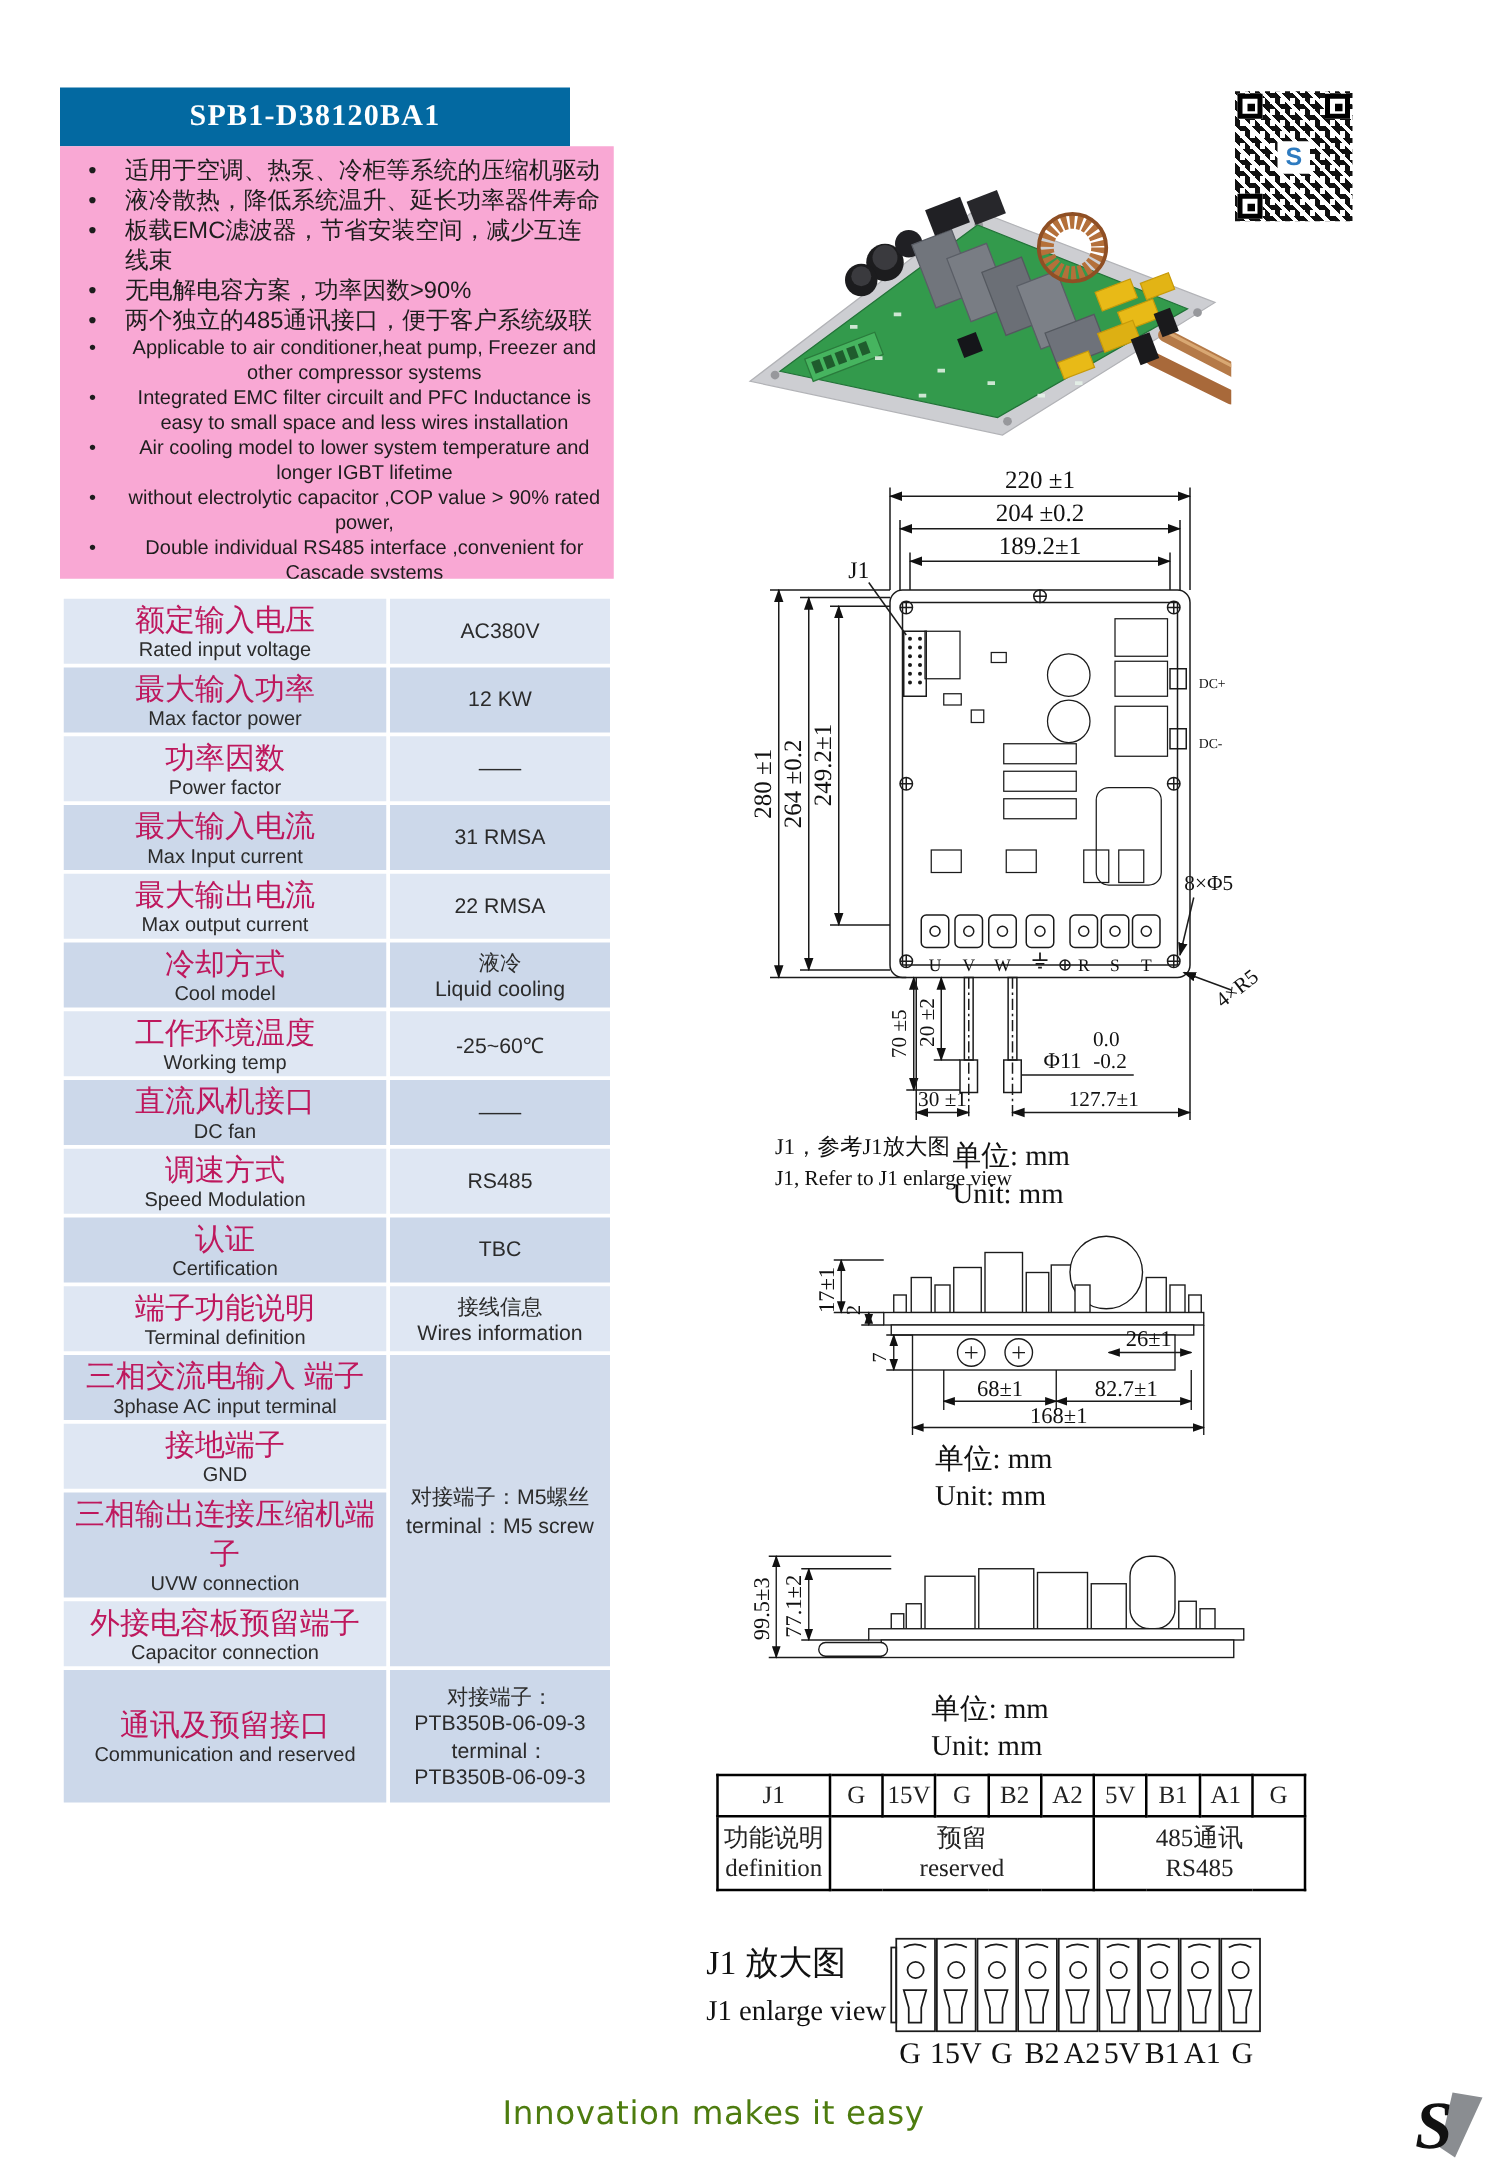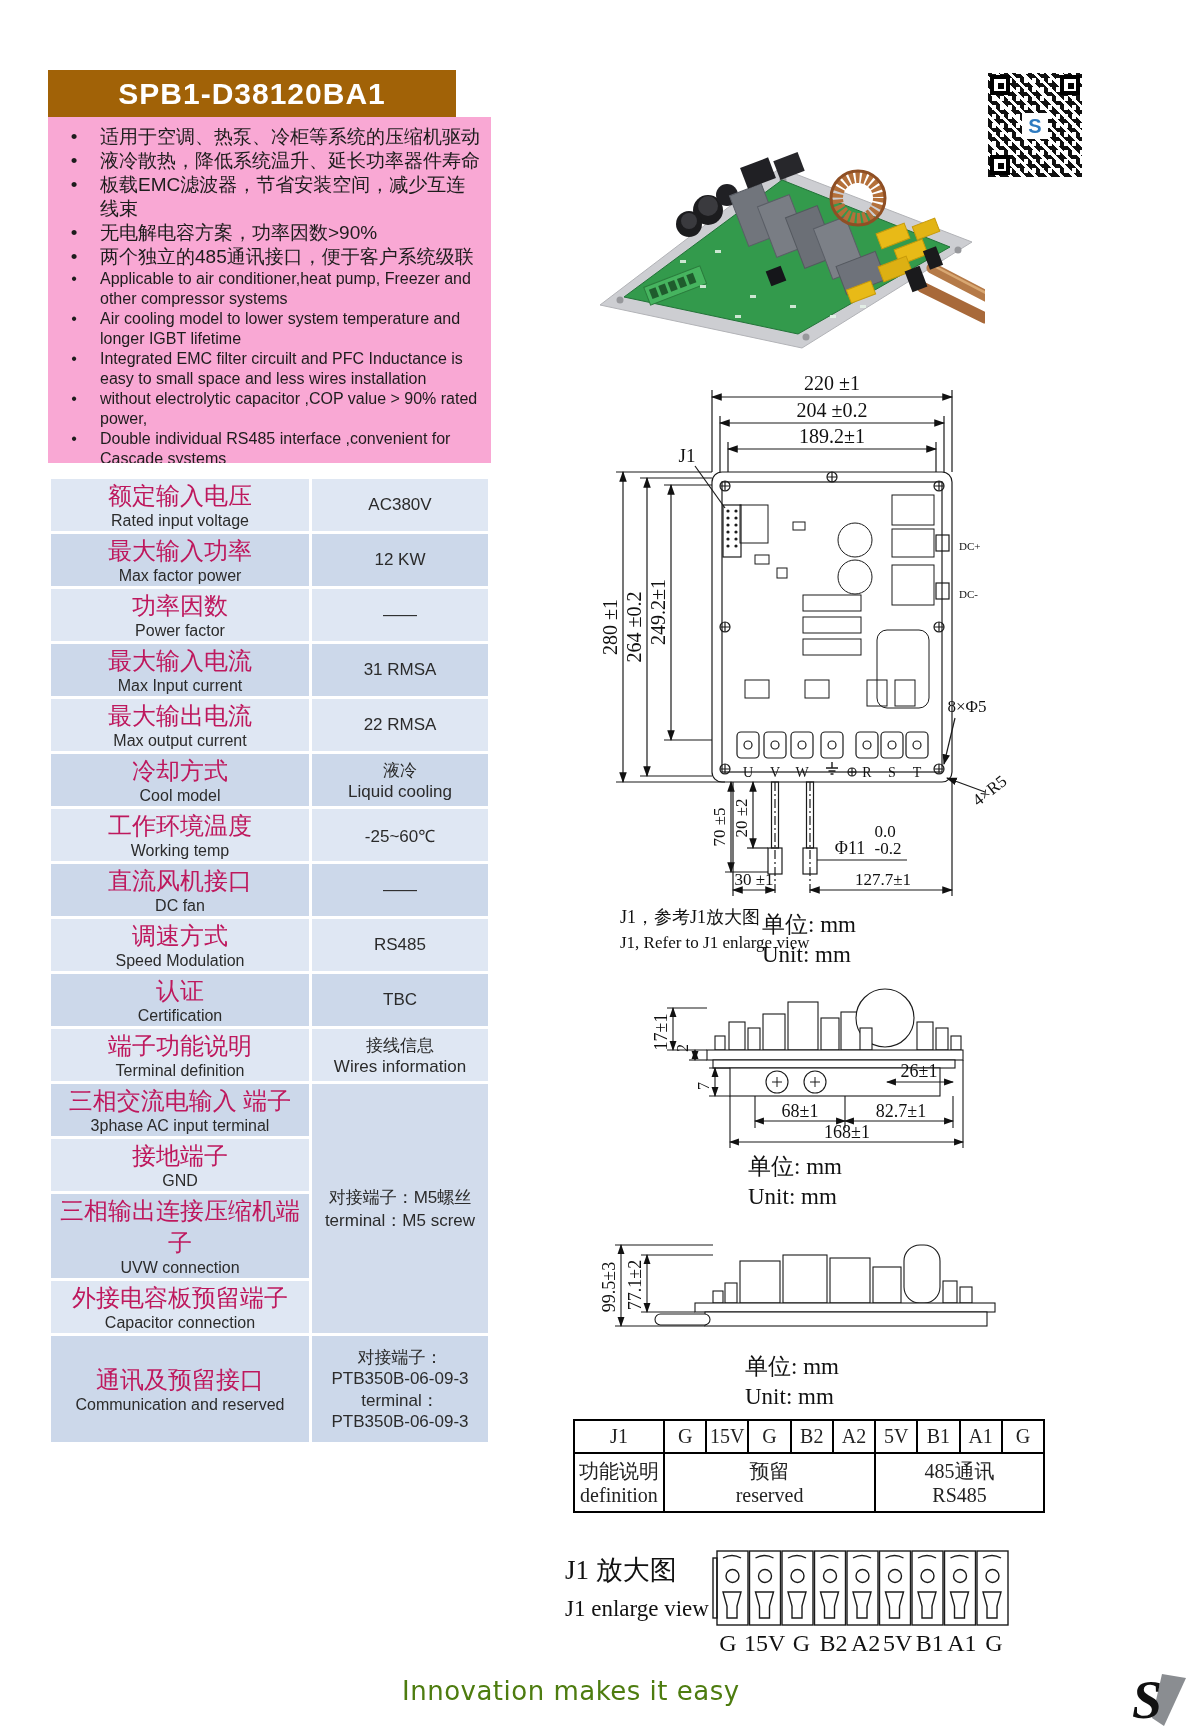--- a/index.html
+++ b/index.html
@@ -1,30 +1,30 @@
 <!DOCTYPE html>
 <html><head>
 <meta charset="utf-8">
 <style>
   html,body{margin:0;padding:0;background:#ffffff;}
   #page{position:relative;width:1200px;height:1733px;background:#fff;overflow:hidden;
         font-family:"Liberation Sans",sans-serif;color:#222;}
   .abs{position:absolute;}
 
   
-  .title-bar{left:48px;top:70px;width:408px;height:47px;background:#a16207;color:#fff;
-    display:flex;align-items:center;justify-content:center;font-size:30px;font-weight:bold;letter-spacing:1px;}
+  .title-bar{left:48px;top:70px;width:408px;height:47px;background:#0369a1;color:#fff;
+    display:flex;align-items:center;justify-content:center;font-size:24px;font-weight:bold;letter-spacing:1px;font-family:Liberation Serif, serif;}
   .features{left:48px;top:117px;width:443px;height:346px;background:#f9a8d4;box-sizing:border-box;
     padding:8px 8px 0 0;overflow:hidden;}
   .features ul{list-style:none;margin:0;padding:0;}
   .features li{display:flex;}
   .features .dot{width:52px;text-align:center;flex:0 0 52px;}
   .features .dot::before{content:"•";}
   .feat-cn li{font-size:19px;line-height:24px;color:#1d1d1d;}
-  .feat-en{margin-top:16px;}
+  .feat-en{margin-top:16px;text-align:center;}
   .feat-en li{font-size:16px;line-height:19.5px;color:#1d1d1d;margin-bottom:1px;}
 
   table.spec{left:48px;top:476px;width:443px;border-collapse:separate;border-spacing:3px;position:absolute;}
   table.spec td{padding:1px 4px;text-align:center;vertical-align:middle;height:48px;}
   table.spec td.lbl{width:250px;}
   table.spec tr:nth-child(odd) td{background:#dfe7f3;}
   table.spec tr:nth-child(even) td{background:#ccd8ea;}
   table.spec td.merged{background:#d2dcec !important;}
   table.spec .cn{font-size:24px;color:#be185d;text-align:center;}
   table.spec .en{font-size:16px;color:#2b2b2b;}
@@ -97,25 +97,25 @@
           <span class="txt">两个独立的485通讯接口，便于客户系统级联</span>
         </li>
     </ul>
     <ul class="feat-en">
       <li>
           <span class="dot"></span>
           <span class="txt">Applicable to air conditioner,heat pump, Freezer and other compressor systems</span>
         </li>
       <li>
           <span class="dot"></span>
+          <span class="txt">Integrated EMC filter circuilt and PFC Inductance is easy to small space  and less wires installation</span>
+        </li>
+      <li>
+          <span class="dot"></span>
           <span class="txt">Air cooling model to lower system temperature and longer IGBT lifetime</span>
-        </li>
-      <li>
-          <span class="dot"></span>
-          <span class="txt">Integrated EMC filter circuilt and PFC Inductance is easy to small space  and less wires installation</span>
         </li>
       <li>
           <span class="dot"></span>
           <span class="txt">without electrolytic capacitor ,COP value  &gt; 90% rated power,</span>
         </li>
       <li>
           <span class="dot"></span>
           <span class="txt">Double individual RS485 interface ,convenient for Cascade systems</span>
         </li>
     </ul>

